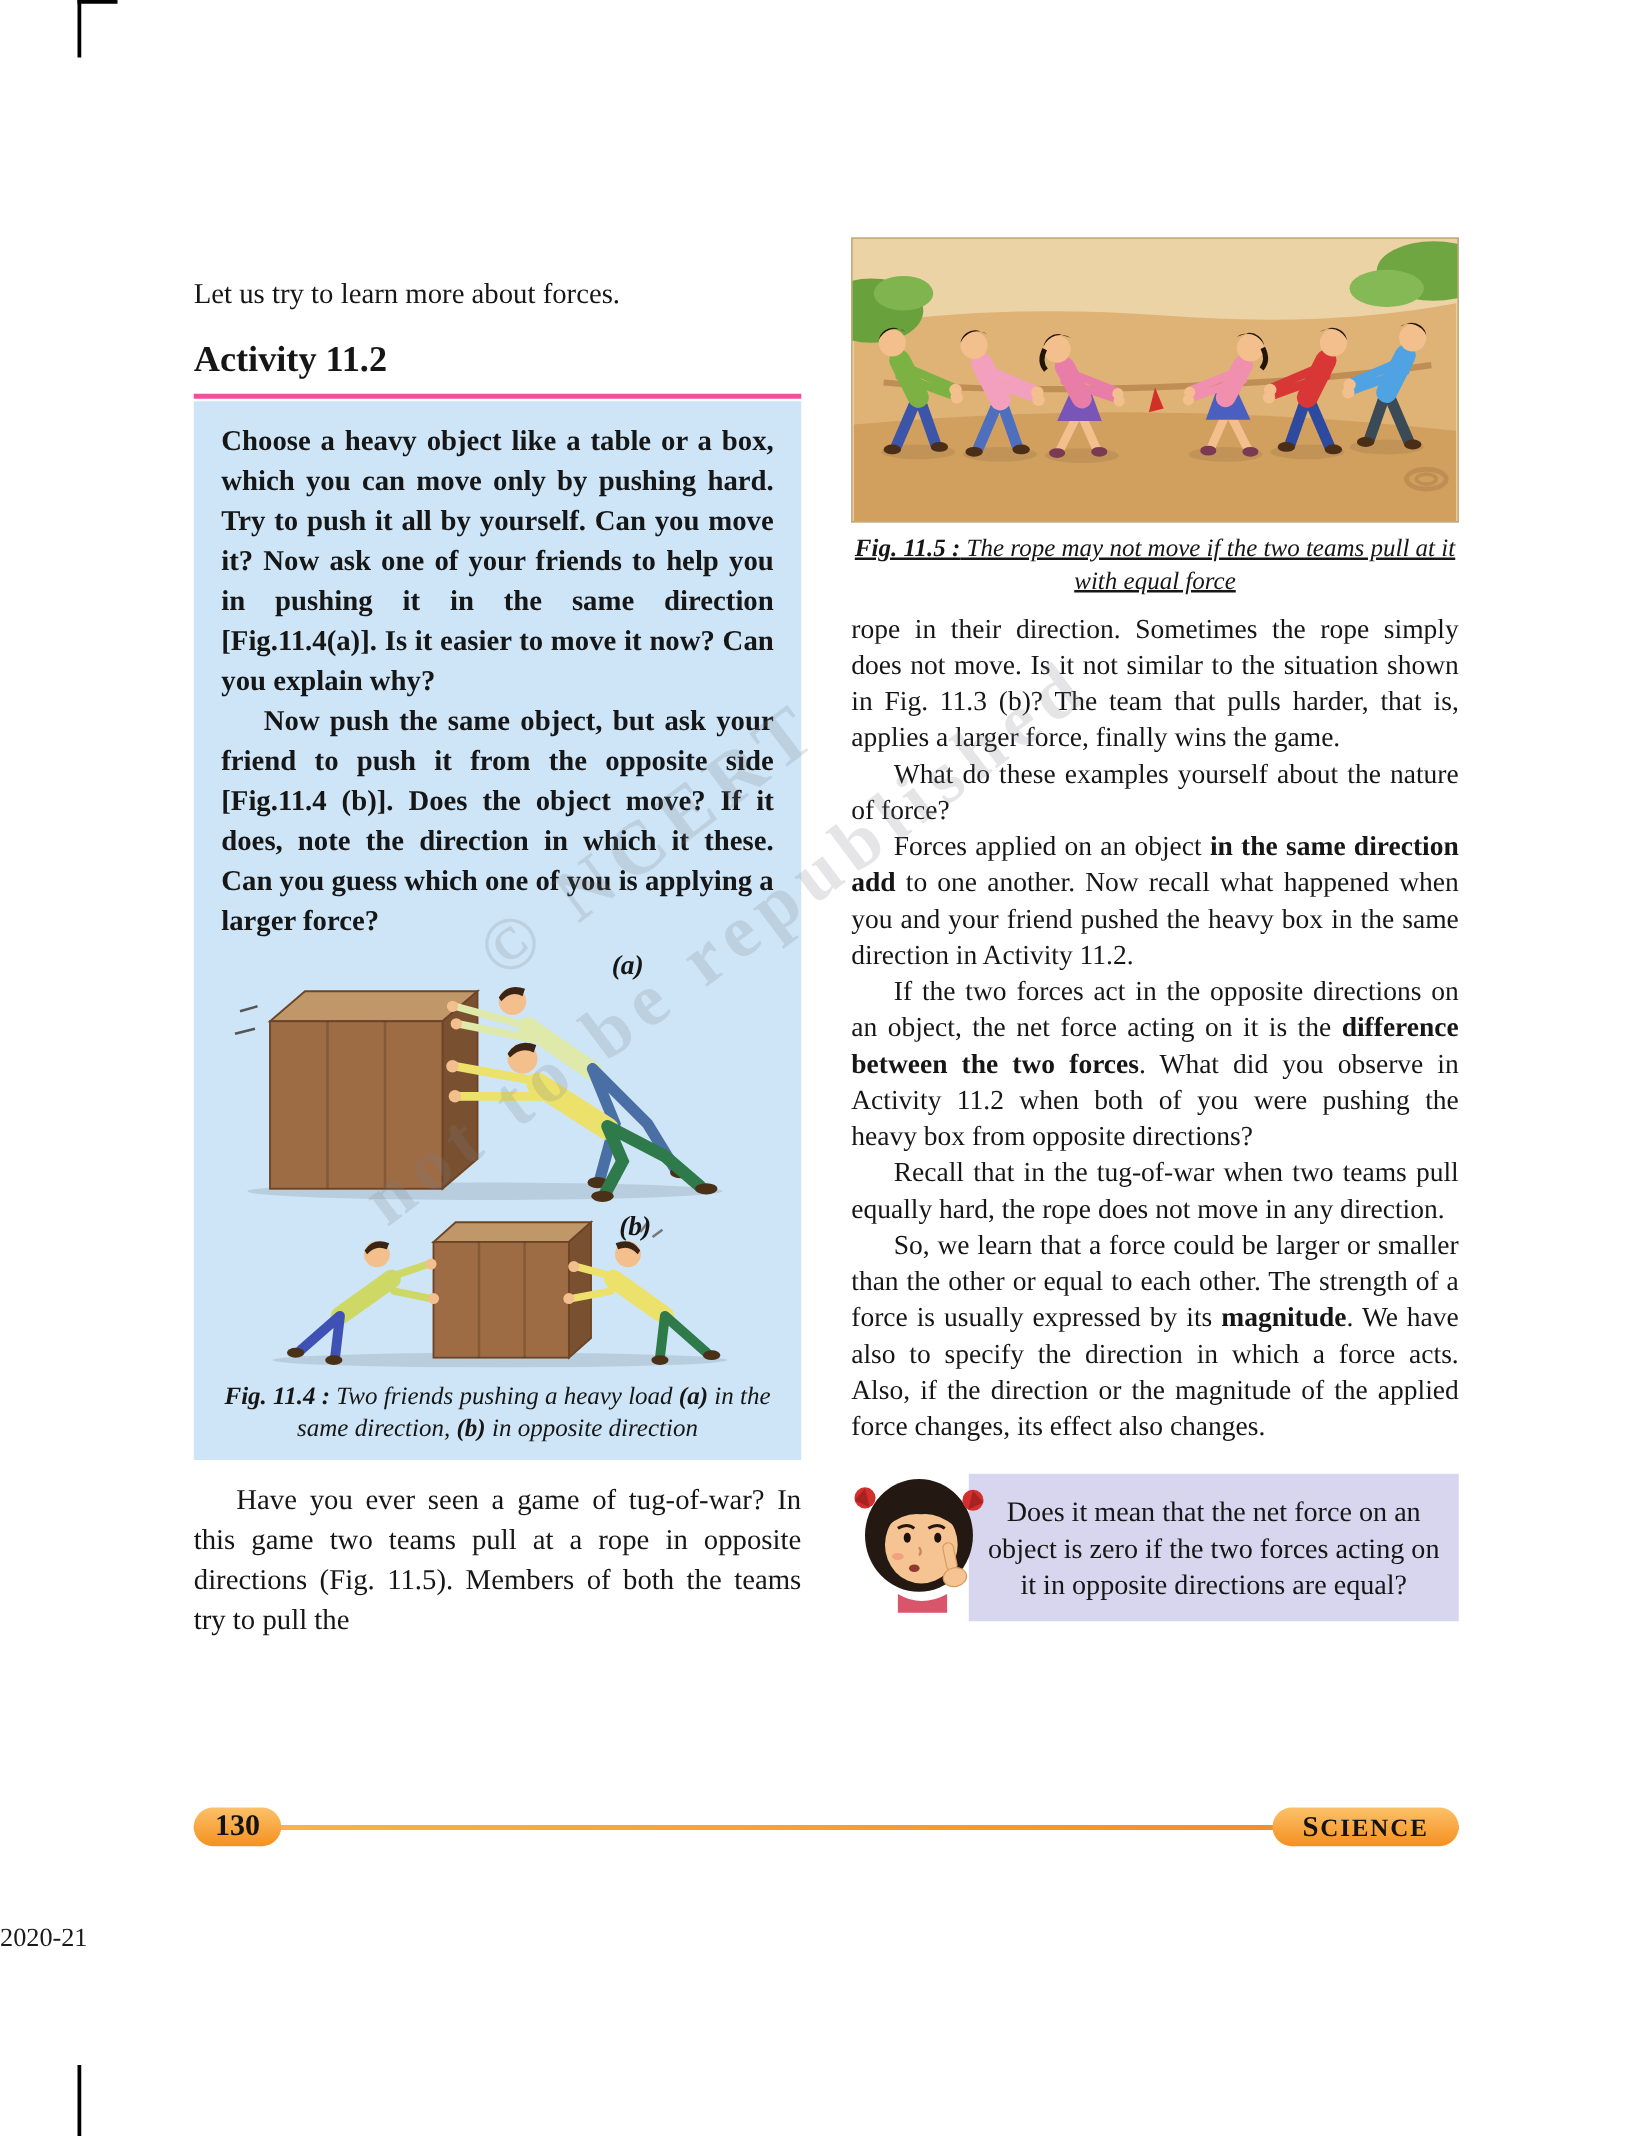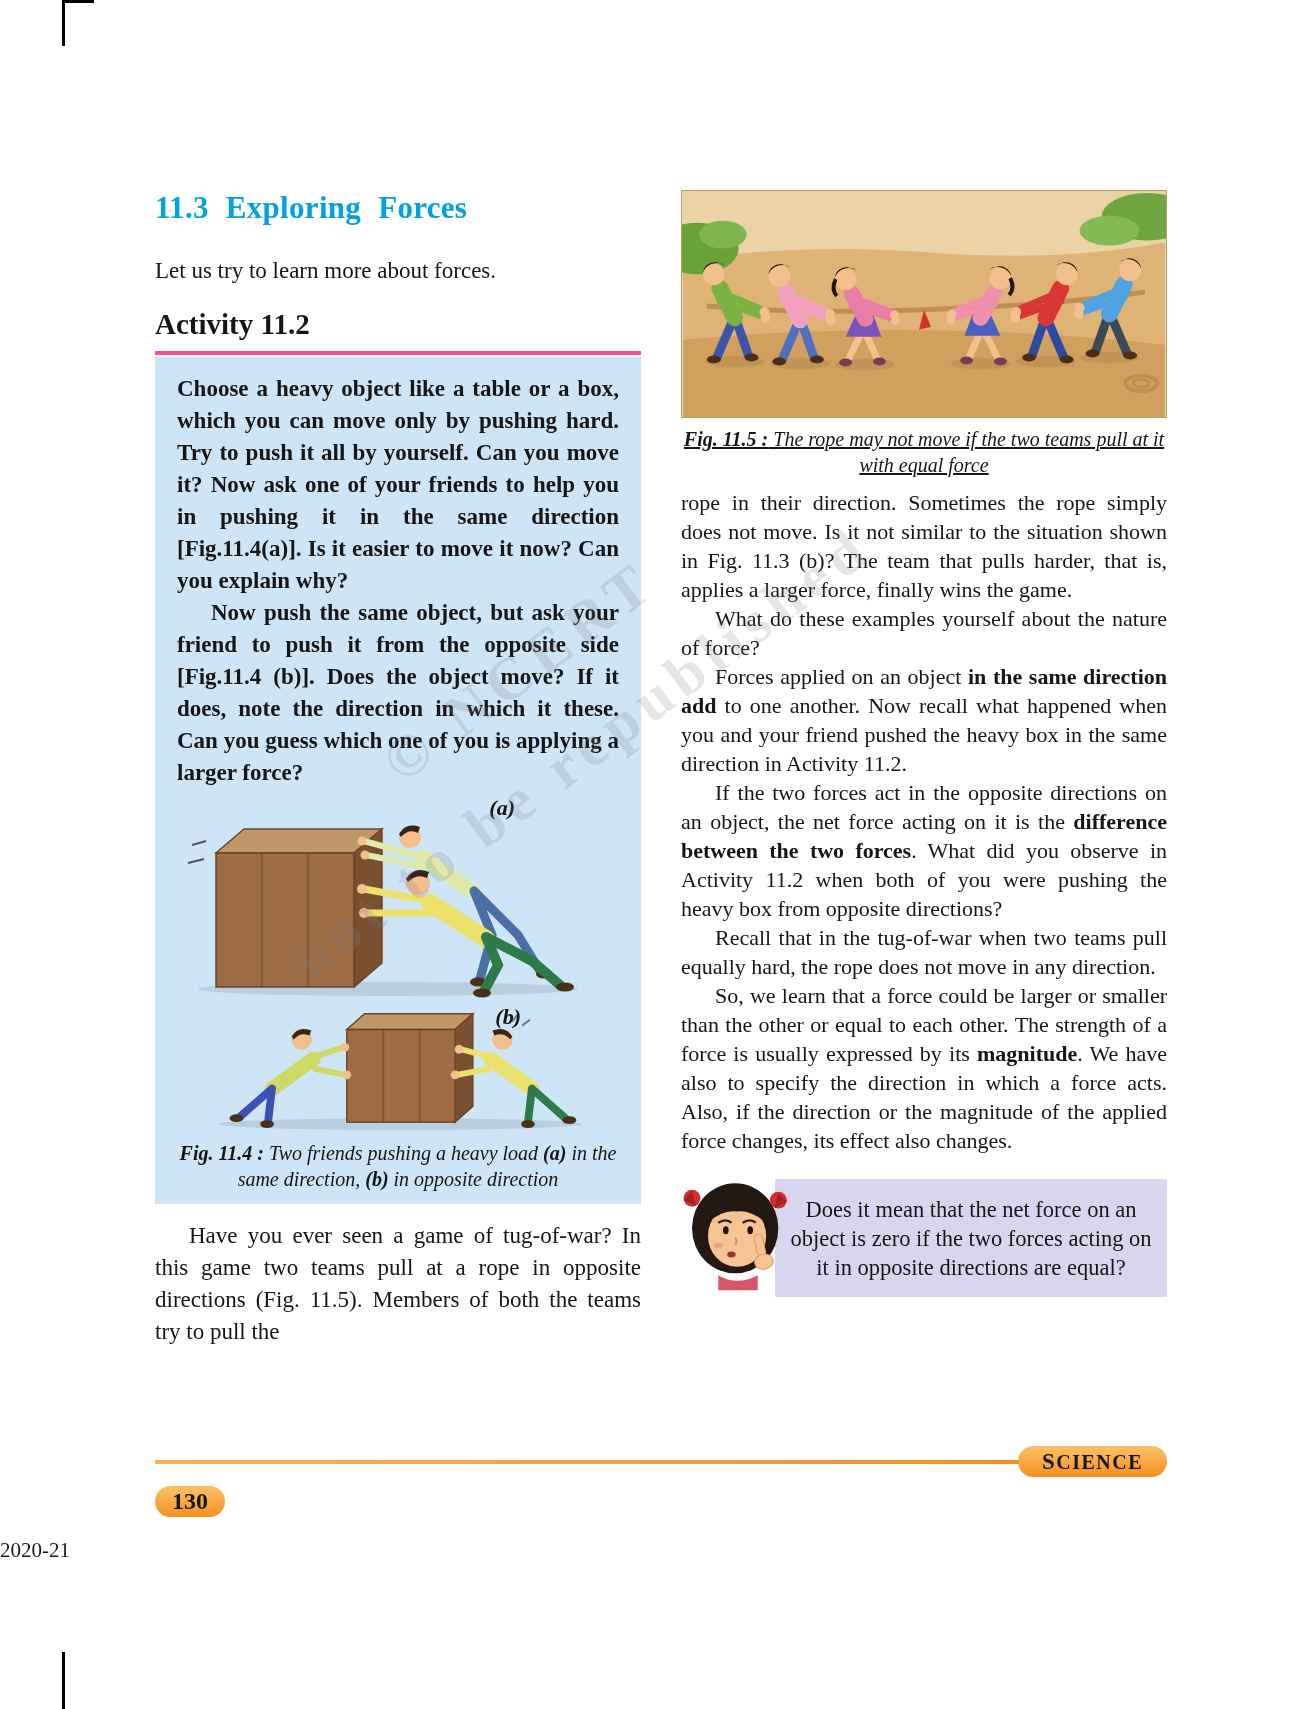--- a/index.html
+++ b/index.html
@@ -75,21 +75,21 @@
   .footer-line{
     position:absolute;left:155px;width:1012px;top:1460px;height:4px;
     background:linear-gradient(90deg,var(--orange1),var(--orange2));
   }
   .badge{
     position:absolute;top:1446px;
     background:linear-gradient(180deg,#fcc169,#f5901f);
     border-radius:16px;font-weight:bold;color:#141414;
     display:flex;align-items:center;justify-content:center;
   }
-  .badge.page-num{left:155px;height:31px;padding:0 17px;font-size:24px;margin-top:40px;}
+  .badge.page-num{left:155px;height:31px;padding:0 17px;font-size:24px;}
   .badge.science{right:145px;height:31px;padding:0 24px;}
   .science-label{
     display:block;text-transform:uppercase;font-weight:bold;
     font-size:20px;letter-spacing:1.5px;
   }
   .science-label::first-letter{font-size:23px;}
   .year{
     position:absolute;left:0;width:100%;top:1538px;text-align:left;
     font-size:21px;color:#1a1a1a;
   }
@@ -108,21 +108,20 @@
 
 <div class="page">
 
   <div class="crop tl-v"></div>
   <div class="crop tl-h"></div>
   <div class="crop bl-v"></div>
 
   <div class="columns">
 
     <div class="col left">
-      <h2 class="section-heading">11.3 Exploring Forces</h2>
       <p class="intro">Let us try to learn more about forces.</p>
 
       <h3 class="activity-heading">Activity 11.2</h3>
 
       <div class="activity-box">
         <p>Choose a heavy object like a table or a box, which you can move only by pushing hard. Try to push it all by yourself. Can you move it? Now ask one of your friends to help you in pushing it in the same direction [Fig.11.4(a)]. Is it easier to move it now? Can you explain why?</p>
         <p class="indent">Now push the same object, but ask your friend to push it from the opposite side [Fig.11.4 (b)]. Does the object move? If it does, note the direction in which it these. Can you guess which one of you is applying a larger force?</p>
 
         <div class="figure-wrap fig-a">
           <span class="fig-label">(a)</span>

